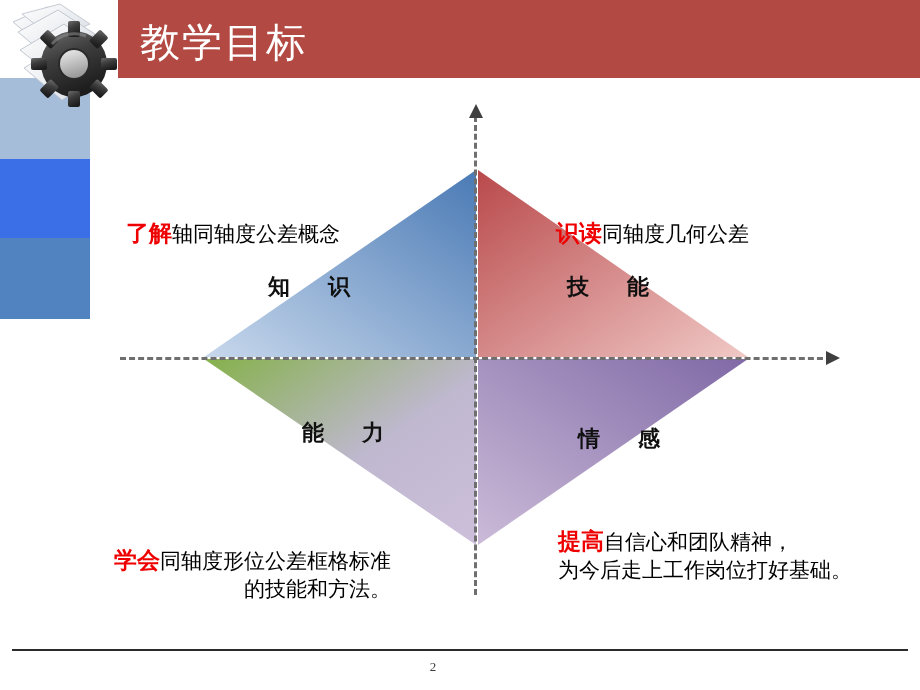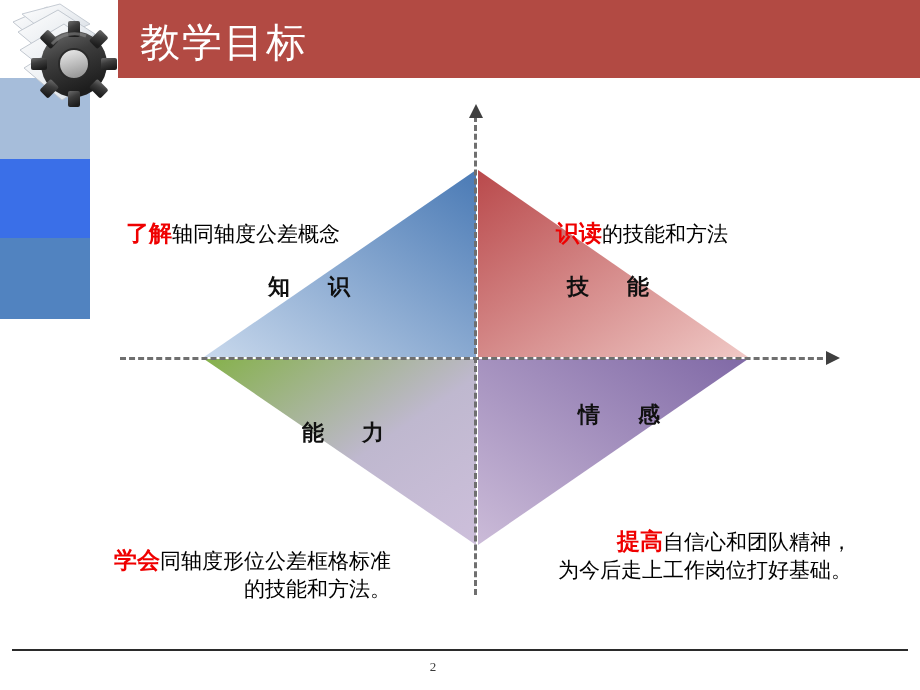--- a/index.html
+++ b/index.html
@@ -112,42 +112,42 @@
     font-weight: bold;
     font-size: 22px;
     color: #101010;
     letter-spacing: 16px;
     white-space: nowrap;
     text-align: right;
   }
   .quad-label.knowledge { left: 268px; top: 272px; }
   .quad-label.skill     { left: 567px; top: 272px; }
   .quad-label.ability   { left: 278px; top: 418px; margin-left: 24px; }
-  .quad-label.emotion   { left: 578px; top: 400px; }
+  .quad-label.emotion   { left: 578px; top: 424px; }
 
   
   .callout {
     position: absolute;
     font-family: "Liberation Serif", "DejaVu Serif", serif;
     font-size: 21px;
     color: #000000;
     line-height: 1.32;
     white-space: nowrap;
     margin-top: 42px;
   }
   .callout .kw {
     color: #ef0000;
     font-weight: bold;
     font-family: "Liberation Sans", "DejaVu Sans", sans-serif;
     font-size: 23px;
   }
   .callout.tl { left: 126px; top: 176px; }
   .callout.tr { left: 556px; top: 176px; }
   .callout.bl { left: 92px;  top: 503px; text-align: right; }
-  .callout.br { left: 558px; top: 484px; text-align: right; }
+  .callout.br { left: 558px; top: 484px; text-align: left; }
   .callout .line2 { display: block; }
   .callout.bl .line2 { margin-left: 0; }
 
   
   .footer-rule {
     position: absolute;
     left: 12px;
     top: 649px;
     width: 896px;
     height: 0;
@@ -258,21 +258,21 @@
   <div class="quad-label knowledge">知  识</div>
   <div class="quad-label skill">技  能</div>
   <div class="quad-label ability">能  力</div>
   <div class="quad-label emotion">情  感</div>
 
   <div class="callout tl">
     <span class="kw">了解</span><span>轴同轴度公差概念</span>
   </div>
 
   <div class="callout tr">
-    <span class="kw">识读</span><span>的技能和方法</span>
+    <span class="kw">识读</span><span>同轴度几何公差</span>
   </div>
 
   <div class="callout bl">
     <span style="padding-left:22px"><span class="kw">学会</span><span>同轴度形位公差框格标准</span></span>
     <span class="line2">的技能和方法。</span>
   </div>
 
   <div class="callout br">
     <span><span class="kw">提高</span><span>自信心和团队精神，</span></span>
     <span class="line2">为今后走上工作岗位打好基础。</span>

